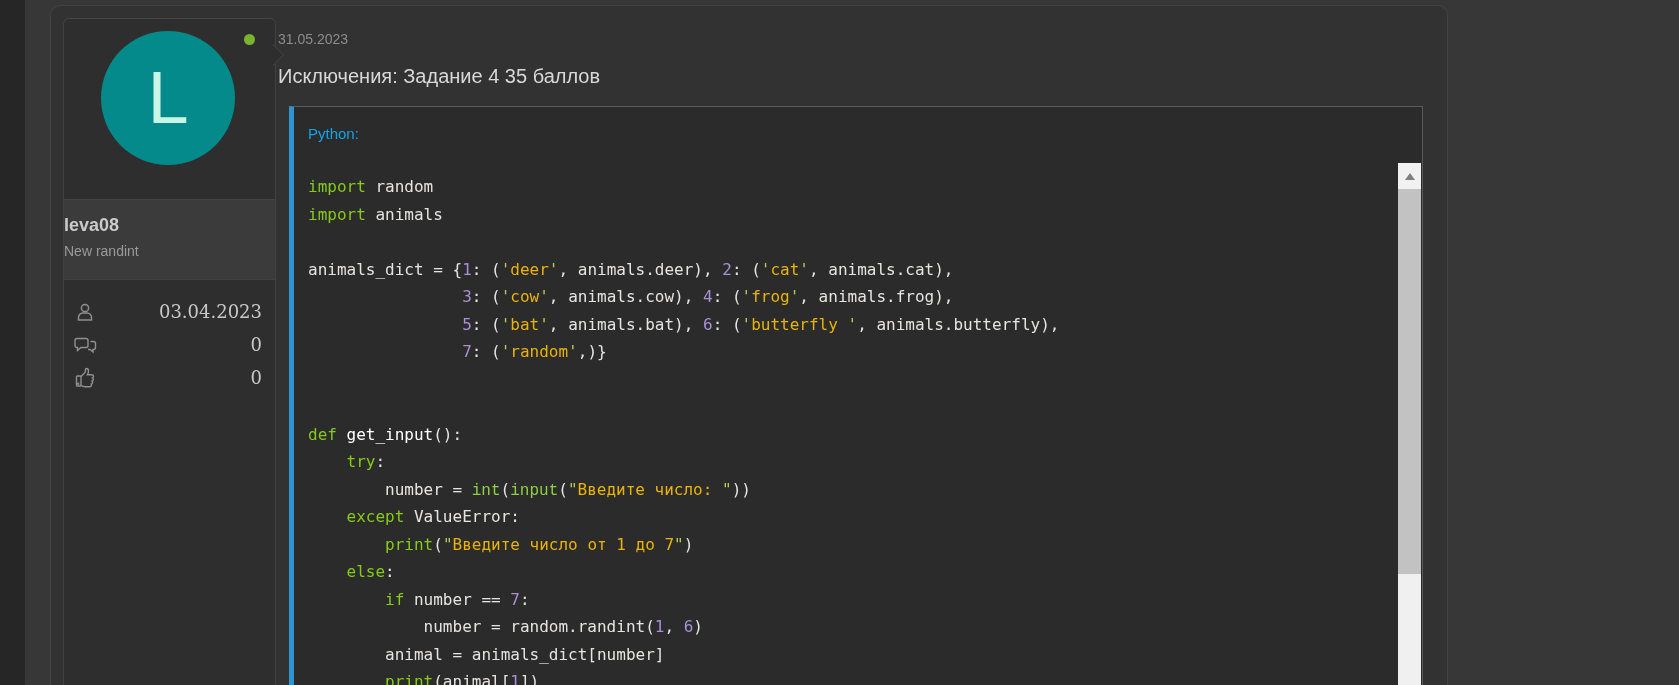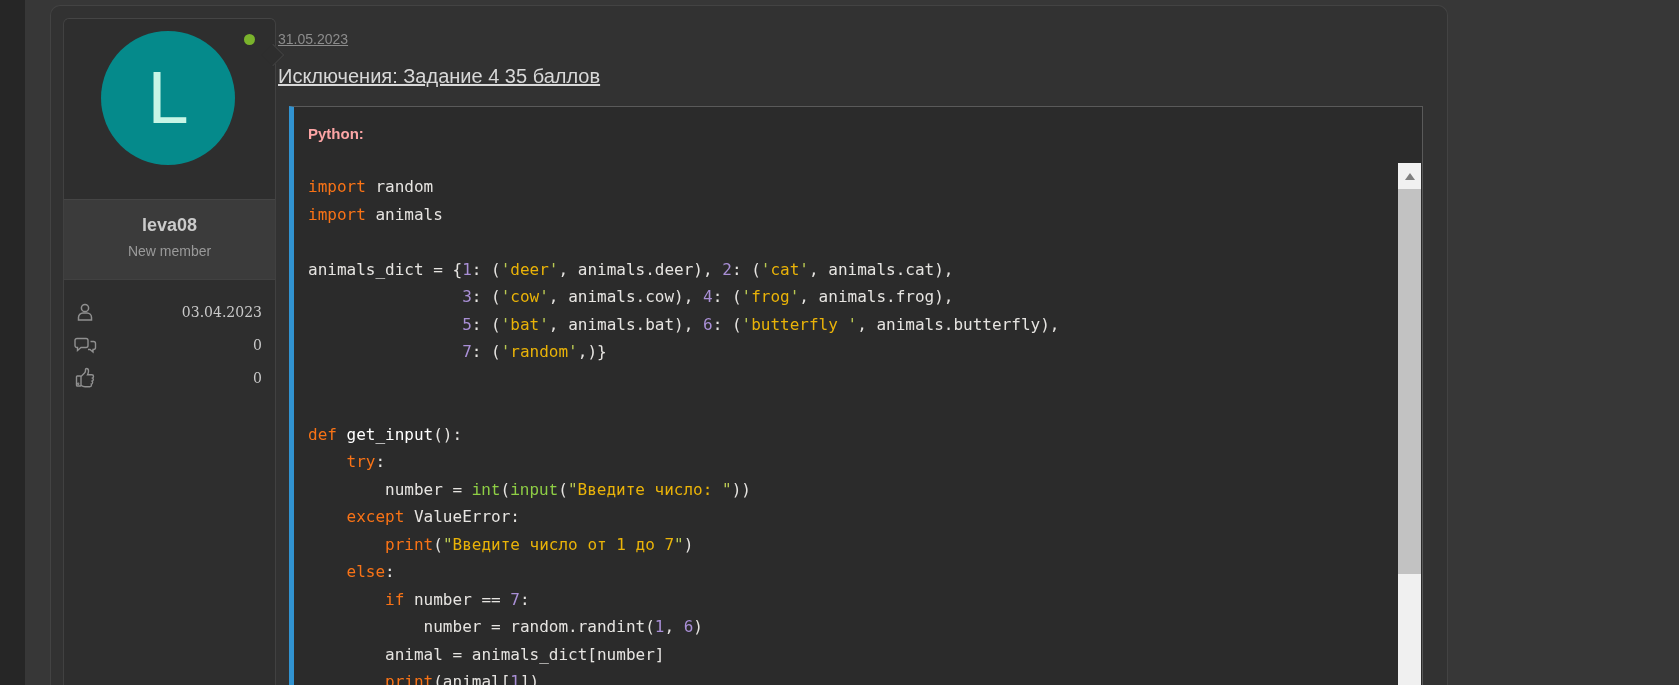--- a/index.html
+++ b/index.html
@@ -30,52 +30,52 @@
     font-size:74px;color:#c8f5e6;line-height:1;cursor:pointer;
   }
   .online-dot{position:absolute;right:20px;top:15px;width:11px;height:11px;border-radius:50%;}
   .notch{
     position:absolute;right:-6px;top:28px;width:15px;height:15px;background:#2e2e2e;
     border-top:1px solid #414141;border-right:1px solid #414141;
     transform:rotate(45deg);
   }
   .username-area{
     height:79px;background:#3b3b3b;border-top:1px solid #454545;
-    text-align:center;
+    text-align:left;
   }
   .username{padding-top:15px;font-size:18px;font-weight:bold;color:#cbcbcb;cursor:pointer;}
   .user-role{padding-top:7px;font-size:14px;color:#9a9a9a;}
   .stats-area{
     background:#2e2e2e;border-top:1px solid #414141;
     padding:15px 13px 0 10px;height:400px;
   }
   .stat-row{display:flex;align-items:center;justify-content:space-between;height:33px;}
   .stat-row svg{display:block;}
-  .stat-value{font-family:"DejaVu Serif", serif;font-size:14px;color:#c9c9c9;}
+  .stat-value{font-family:"DejaVu Serif", serif;font-size:18px;color:#c9c9c9;}
 
   
-  .post-date{position:absolute;left:227px;top:25px;font-size:14px;color:#8c8c8c;cursor:pointer;text-decoration:underline;}
-  .post-title{position:absolute;left:227px;top:59px;font-size:20px;color:#d8d8d8;text-decoration:underline;}
+  .post-date{position:absolute;left:227px;top:25px;font-size:14px;color:#8c8c8c;cursor:pointer;}
+  .post-title{position:absolute;left:227px;top:59px;font-size:20px;color:#d8d8d8;}
 
   
   .code-block{
     position:absolute;left:238px;top:100px;width:1128px;height:610px;
     background:#2b2b2b;
     border-top:1px solid #5a5a5a;border-right:1px solid #5a5a5a;
     border-left:5px solid #3193d1;
   }
-  .code-lang{position:absolute;left:14px;top:18px;font-size:15px;color:#fca5a5;font-weight:bold;}
+  .code-lang{position:absolute;left:14px;top:18px;font-size:15px;color:#0ea5e9;}
   .code-scroll{position:absolute;left:0;top:56px;right:0;bottom:0;overflow:hidden;}
   .code-pre{
     margin:10px 40px 0 14px;
     font-family:"DejaVu Sans Mono", monospace;
     font-size:16px;line-height:27.5px;white-space:pre;color:#e6e4e1;
   }
   .code-line{height:27.5px;white-space:pre;}
-  .t-k{color:#f97316;}   
+  .t-k{color:#84cc16;}   
   .t-f{color:#ffffff;}   
   .t-n{color:#a98fd6;}   
   .t-s{color:#eab308;}   
   .t-q{color:#bac953;}   
   .t-b{color:#8fcf45;font-family:Liberation Mono, monospace;}   
   .t-p{color:#e6e4e1;}   
 
   
   .scrollbar{position:absolute;right:1px;top:0;bottom:0;width:23px;background:#f0f0f0;}
   .sb-btn-up{
@@ -93,21 +93,21 @@
 <div class="post">
 
   <div class="user-cell">
     <div class="avatar-area">
       <div class="avatar" style="background:#058a8b;">L</div>
       <div class="online-dot" style="background:#7ab32c;"></div>
       <div class="notch"></div>
     </div>
     <div class="username-area">
       <div class="username">leva08</div>
-      <div class="user-role">New member</div>
+      <div class="user-role">New randint</div>
     </div>
     <div class="stats-area">
       <div class="stat-row">
         <span>
           <svg width="22" height="22" viewBox="0 0 22 22" fill="none" stroke="#909090" stroke-width="1.5">
             <circle cx="11" cy="7" r="3.6"></circle>
             <path d="M4.5 19 v-2.5 a4.5 4.5 0 0 1 4.5-4.5 h4 a4.5 4.5 0 0 1 4.5 4.5 V19 z"></path>
           </svg>
         </span>
         <span class="stat-value">03.04.2023</span>

